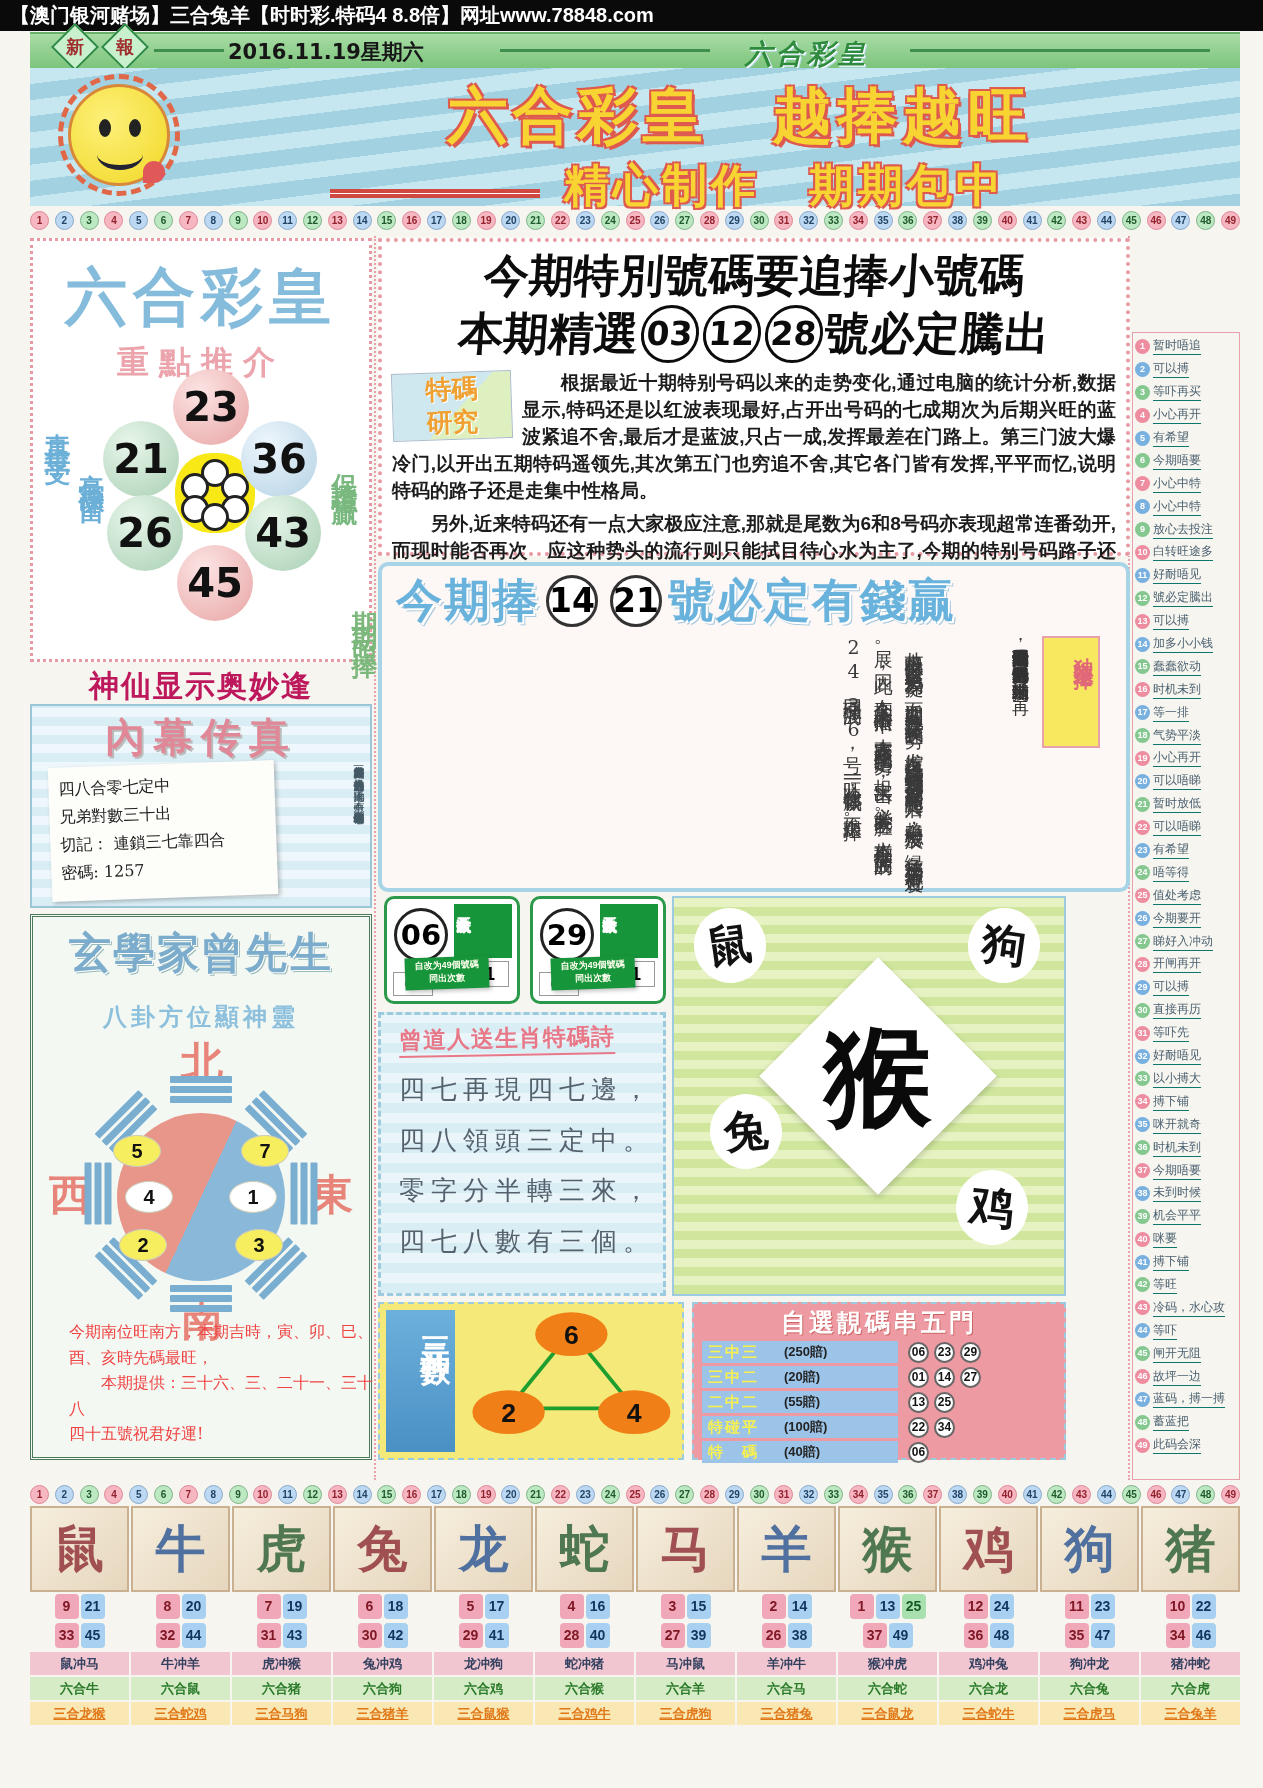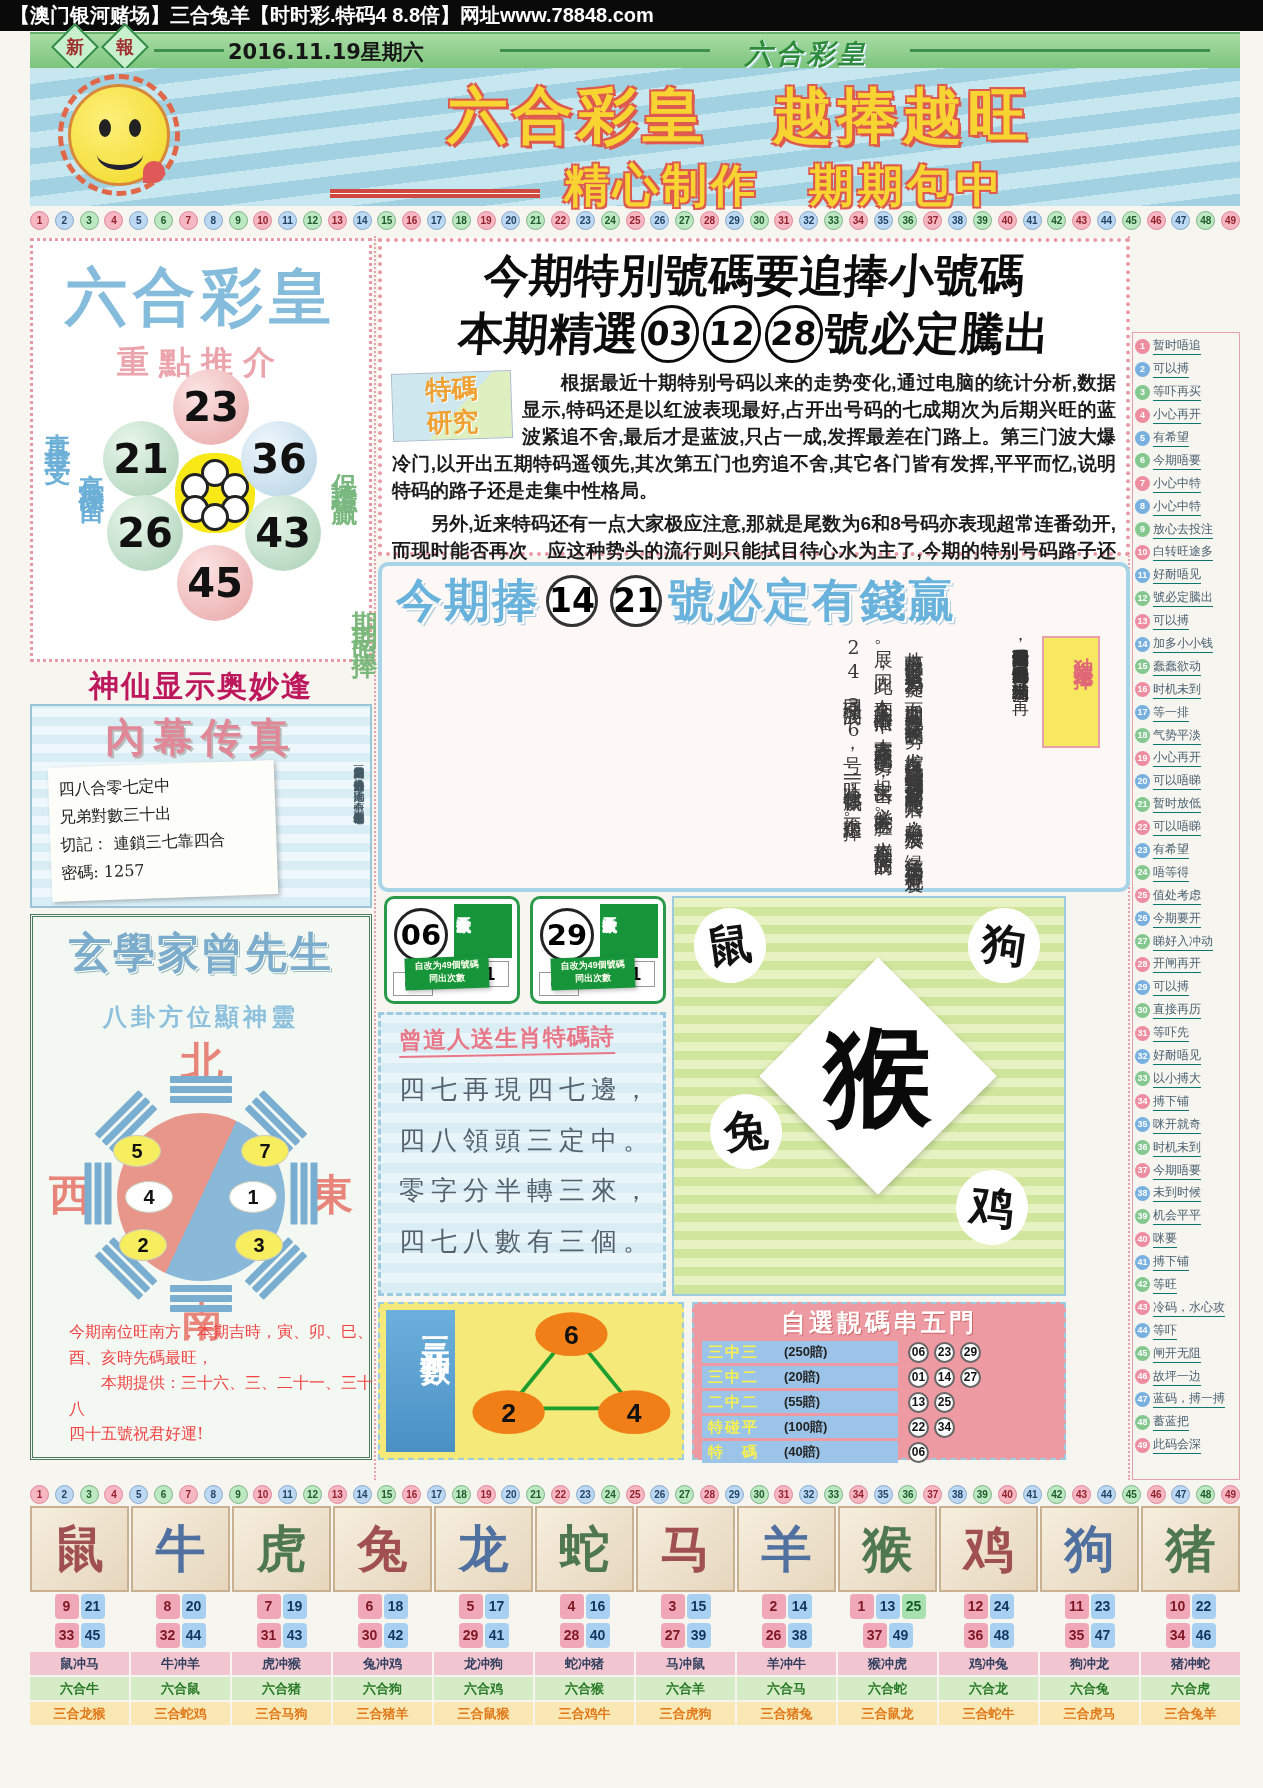--- a/index.html
+++ b/index.html
@@ -185,21 +185,21 @@
   .zimg span{font:900 50px/82px "DejaVu Serif",serif;}
   .zcol:nth-child(3n+1) .zimg span{color:#a05050;} .zcol:nth-child(3n+2) .zimg span{color:#50709f;}
   .zcol:nth-child(3n) .zimg span{color:#4f7850;}
   .znums{height:27px;display:flex;gap:2px;justify-content:center;}
   .znums span{min-width:24px;padding:0 2px;height:25px;border-radius:4px;font:700 14px/25px "Liberation Sans",sans-serif;text-align:center;box-sizing:border-box;}
   .znums span.c0{background:#f0a8b8;color:#801825;} .znums span.c1{background:#a8d0f0;color:#10365f;}
   .znums span.c2{background:#a8e0b0;color:#155a24;}
   .zlab{height:23px;text-align:center;font:700 13px/23px "Liberation Sans",sans-serif;}
   .zclash{background:#f2c6d0;color:#33405f;}
   .zliu{background:#d6ecc6;color:#2a7a2a;}
-  .zsan{background:#fae8b4;color:#e07818;}
+  .zsan{background:#fae8b4;color:#e07818;text-decoration:underline;}
 </style>
 </head>
 <body>
 
 <div class="page">
 
   <div class="bar topbar">【澳门银河赌场】三合兔羊【时时彩.特码4 8.8倍】网址www.78848.com</div>
 
   <div class="mast">
     <div class="dia" style="left:28px;">

